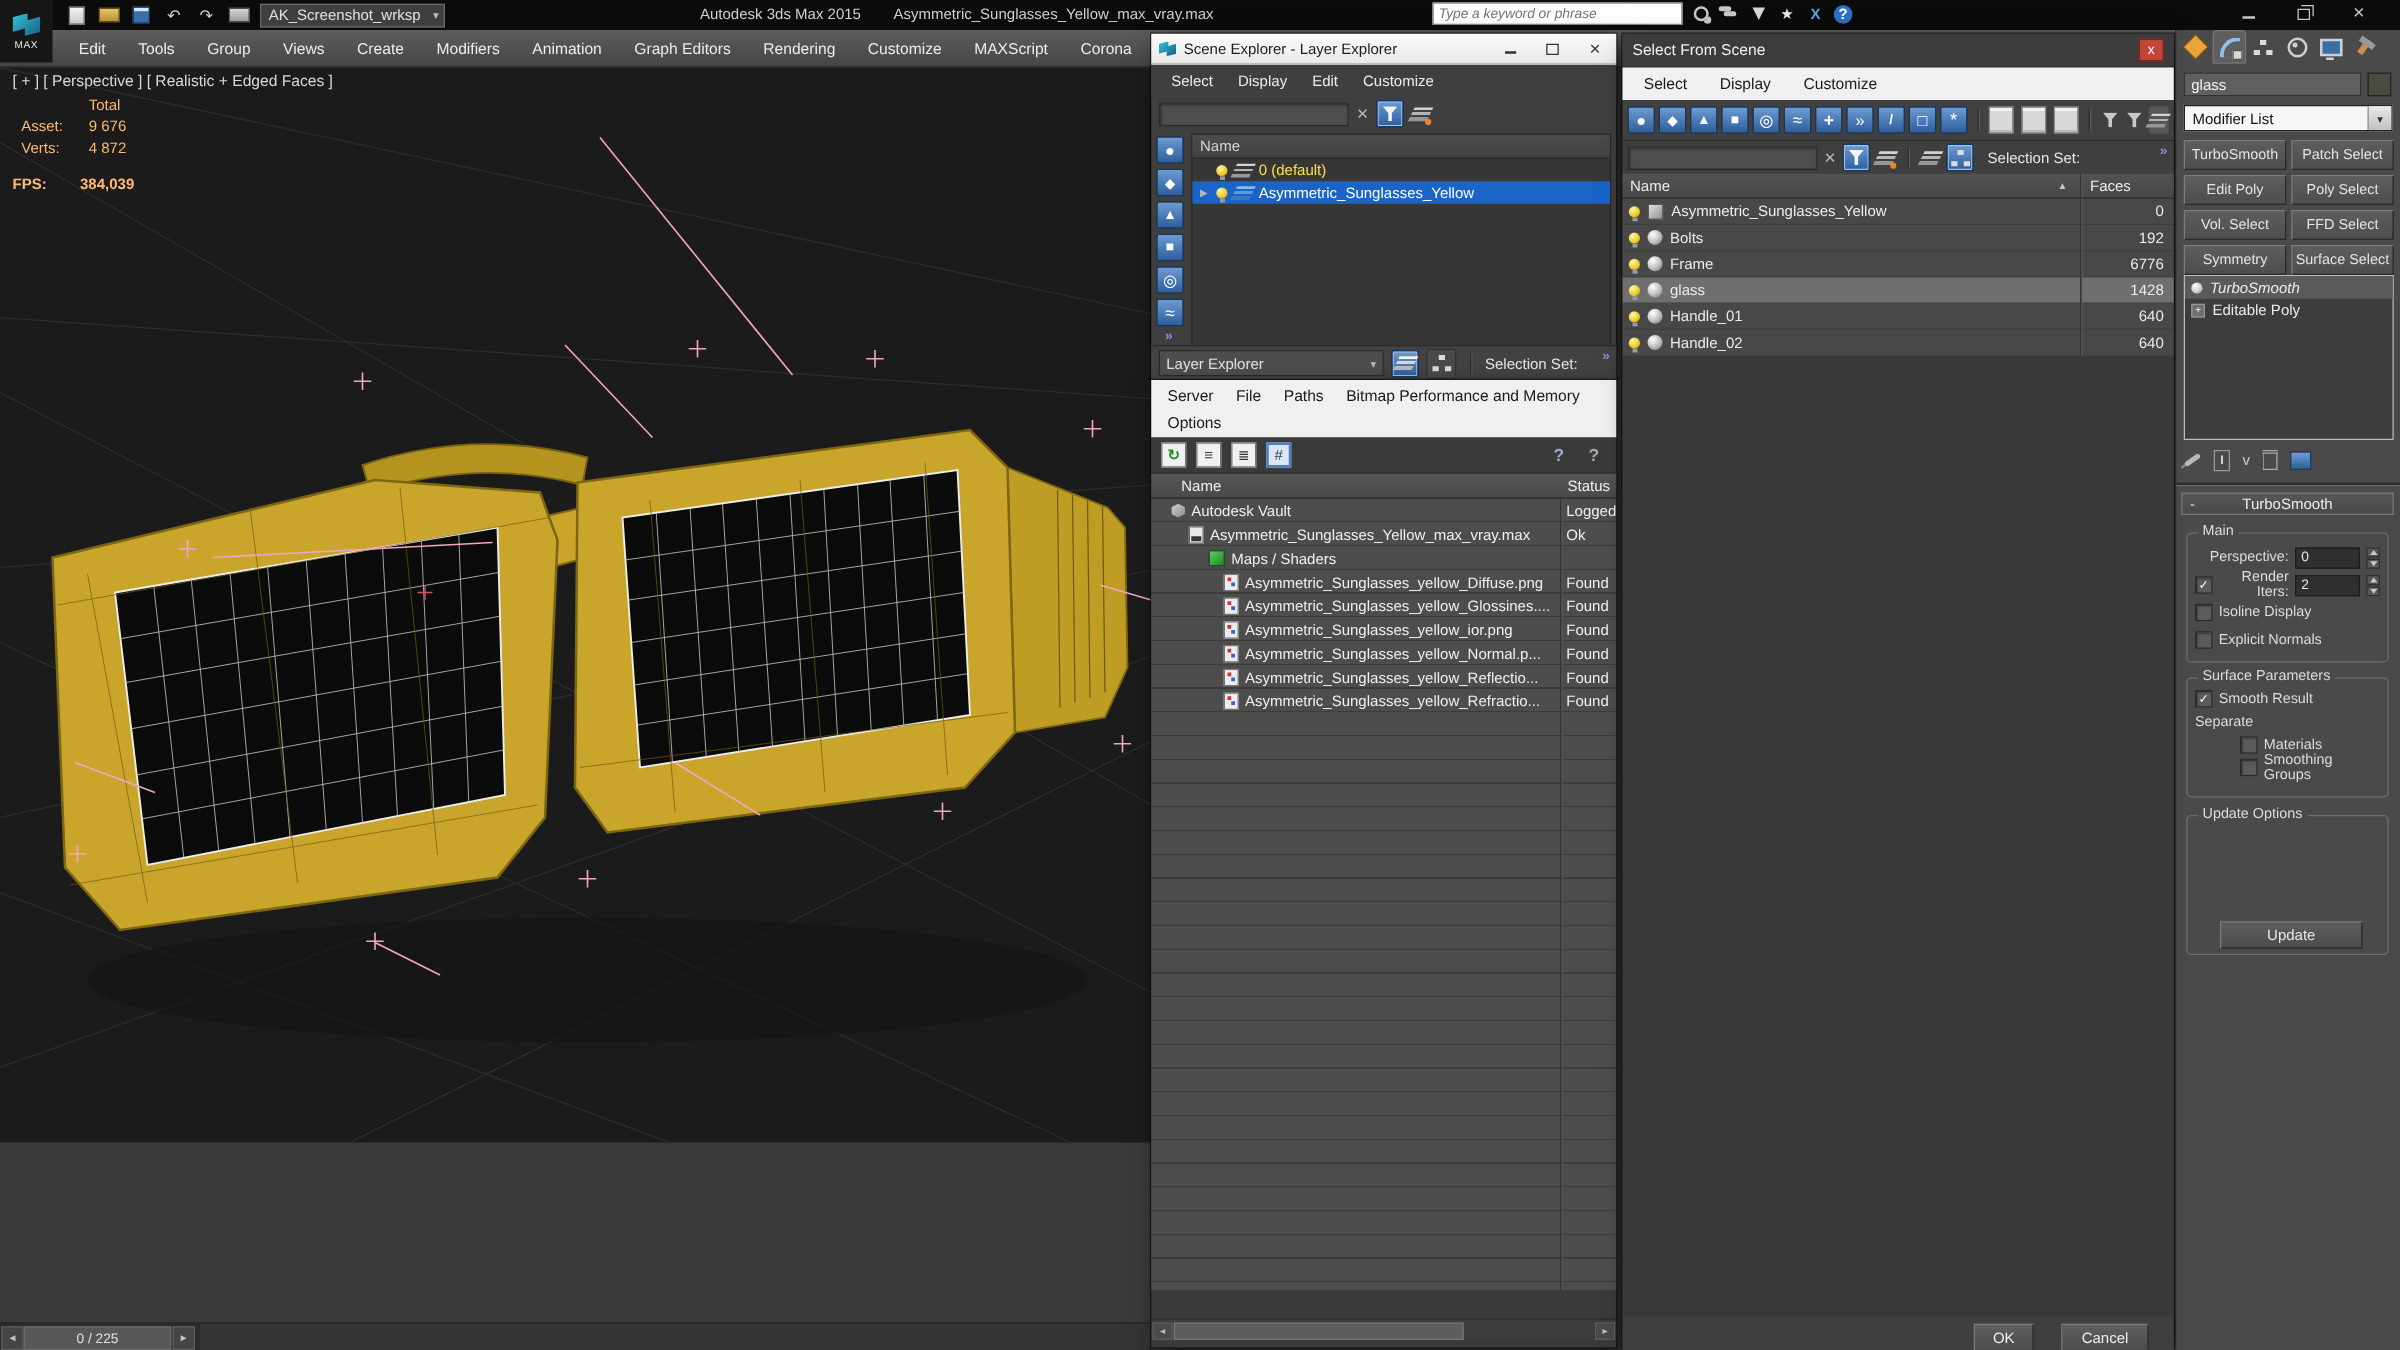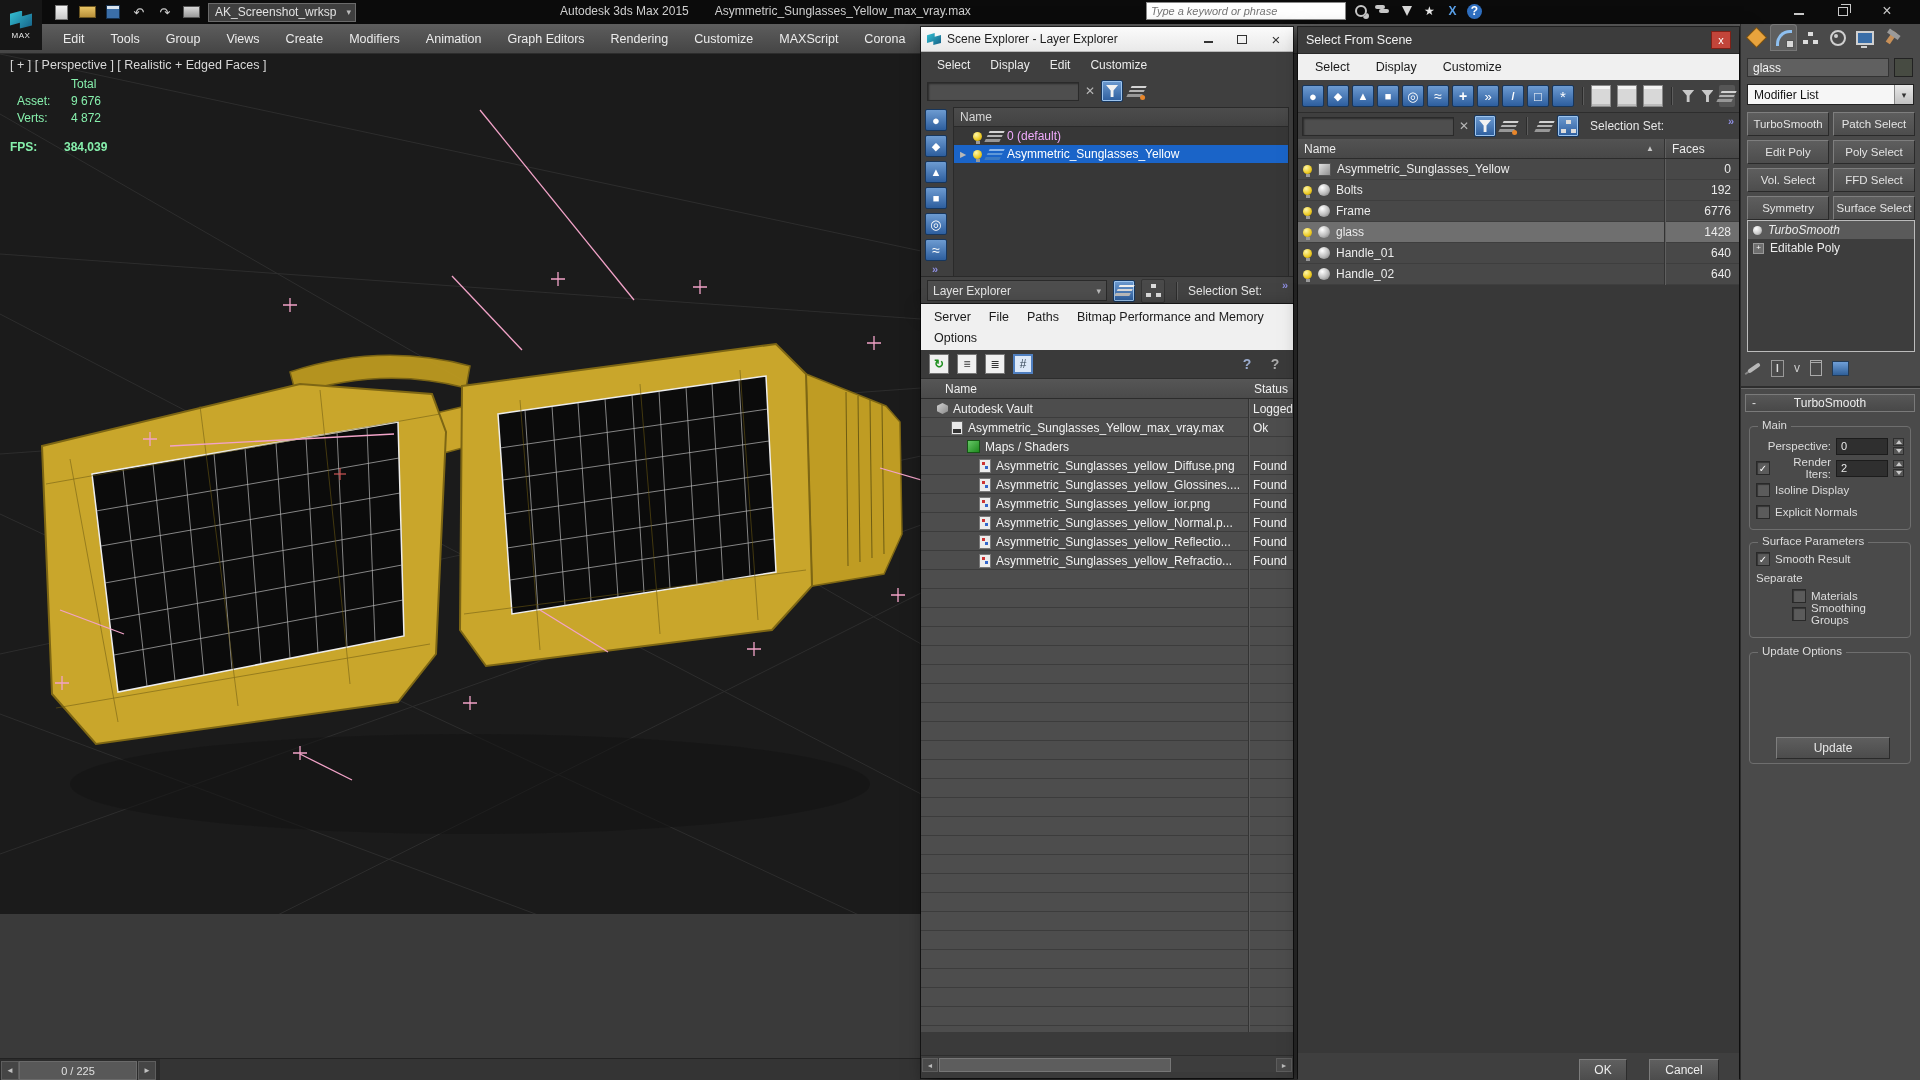--- a/index.html
+++ b/index.html
@@ -42,21 +42,21 @@
   .wc-close::before{content:"×";font-size:16px;}
 
   
   #menubar{position:absolute;left:0;top:24px;width:1920px;height:30px;
            background:linear-gradient(#5d5d5d,#454545);border-bottom:1px solid #2c2c2c;display:flex;align-items:center;padding-left:50px;box-sizing:border-box;}
   .mi{padding:0 13px;color:#ececec;font-size:12.5px;white-space:nowrap;}
 
   
   #viewport{position:absolute;left:0;top:54px;width:921px;height:860px;background:#1b1b1b;overflow:hidden;}
   #vplabel{position:absolute;left:10px;top:4px;color:#d8d8d8;font-size:12.5px;}
-  #vpstats{position:absolute;left:17px;top:22px;color:#86efac;font-size:12px;line-height:17px;}
+  #vpstats{position:absolute;left:17px;top:22px;color:#fdba74;font-size:12px;line-height:17px;}
   #vpstats .col{display:grid;grid-template-columns:46px auto;column-gap:8px;}
   #vpstats .num{text-align:left;}
   #fpsline{margin-top:12px;margin-left:-7px;font-weight:bold;}
   #axislabel{position:absolute;left:20px;top:892px;color:#9fbf9f;font-size:11px;}
 
   
   #timebar{position:absolute;left:0;top:1058px;width:921px;height:22px;background:#343434;border-top:1px solid #222;}
   .tbbtn{position:absolute;top:2px;width:16px;height:17px;background:#454545;border:1px solid #5e5e5e;
          color:#c0c0c0;font-size:8px;display:flex;align-items:center;justify-content:center;}
   #tbthumb{position:absolute;left:19px;top:2px;width:116px;height:17px;background:#585858;border:1px solid #6a6a6a;
@@ -115,21 +115,21 @@
   .wmenu{display:flex;align-items:center;height:26px;padding-left:6px;background:#3f3f3f;}
   .wmenu .mi{padding:0 10px;font-size:12px;}
   #se-search{position:absolute;left:6px;top:53px;display:flex;align-items:center;gap:6px;}
   .srchin{width:150px;height:17px;background:#4e4e4e;border:1px solid #2a2a2a;box-shadow:inset 1px 1px 2px #2a2a2a;}
   .xclear{color:#b8b8b8;font-size:12px;}
   #se-filters{position:absolute;left:4px;top:82px;display:flex;flex-direction:column;gap:4px;}
   #se-ovfl{position:absolute;left:11px;top:236px;}
   #se-list{position:absolute;left:32px;top:80px;right:4px;height:169px;background:#373737;border:1px solid #2a2a2a;}
   .colhdr{height:18px;background:linear-gradient(#4c4c4c,#424242);border-bottom:1px solid #2a2a2a;
           color:#d6d6d6;display:flex;align-items:center;padding:0 6px;}
-  .serow{height:18px;display:flex;align-items:center;gap:5px;padding-left:4px;color:#f0abfc;}
+  .serow{height:18px;display:flex;align-items:center;gap:5px;padding-left:4px;color:#fde047;}
   .serow .exp{width:10px;color:#b8b8b8;font-size:8px;text-align:center;}
   .serow.sel{background:#1a64c8;color:#fff;}
   #se-footer{position:absolute;left:0;bottom:0;width:100%;height:28px;background:#434343;border-top:1px solid #2a2a2a;
              display:flex;align-items:center;gap:6px;padding:0 6px;box-sizing:border-box;}
   #se-combo{width:168px;height:19px;background:#4e4e4e;border:1px solid #2a2a2a;display:flex;align-items:center;
             padding:0 5px;color:#e4e4e4;justify-content:space-between;}
   #se-combo i{font-style:normal;color:#bbb;font-size:9px;}
   .gico{width:22px;height:22px;background:#4a4a4a;border:1px solid #333;border-radius:2px;
         display:flex;align-items:center;justify-content:center;}
   .fico.on{box-shadow:0 0 0 1px #9cc4ee inset;}

